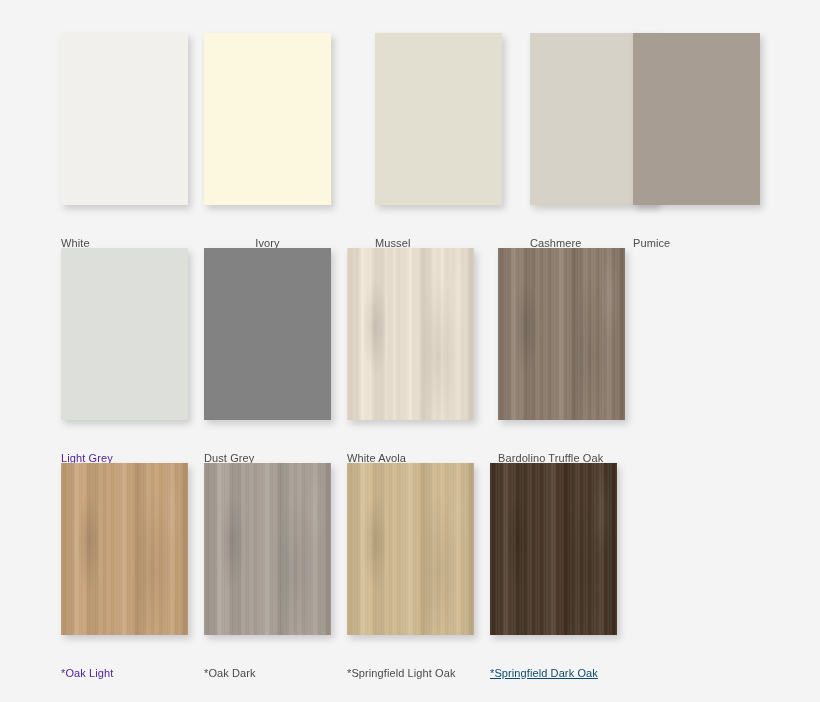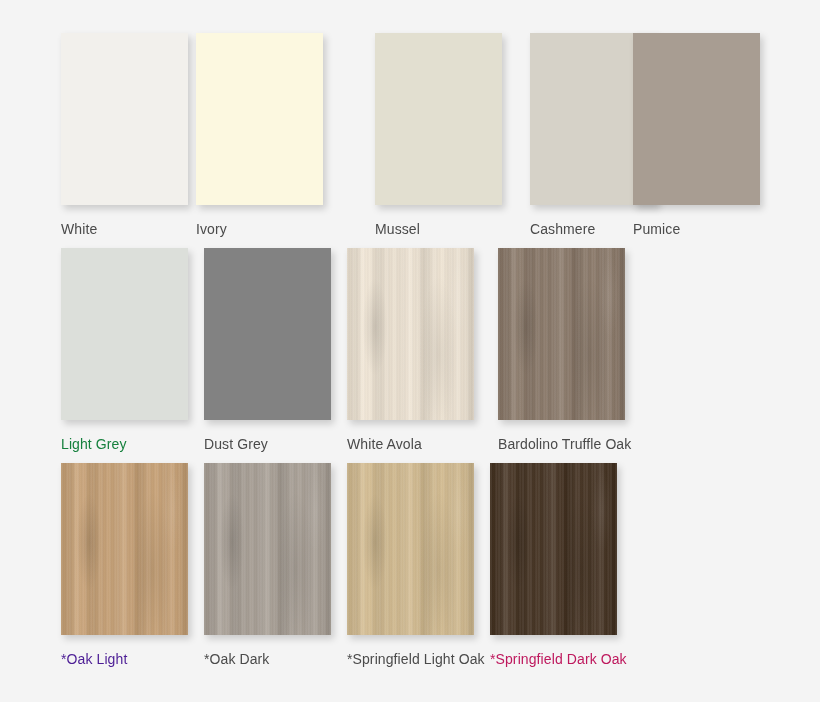--- a/index.html
+++ b/index.html
@@ -34,22 +34,22 @@
     overflow: hidden;
     background-color: #ccc;
   }
 
   .swatch-chip .grain {
     position: absolute;
     inset: 0;
   }
 
   .swatch-label {
-    margin-top: 17px;
-    font-size: 14px;
+    margin-top: 31px;
+    font-size: 11px;
     line-height: 15px;
     color: #4a4a4a;
     white-space: nowrap;
     letter-spacing: 0.1px;
   }
 
   
   .grain.wood {
     background-repeat: repeat;
   }
@@ -102,39 +102,39 @@
   }
 </style>
 </head>
 <body style="background: rgb(244, 244, 244);">
 
 <div id="palette">
     <div class="swatch-cell" style="left: 61px; top: 33px;">
       <div class="swatch-chip" style="background-color: rgb(242, 240, 236);"></div>
       <div class="swatch-label" style="color: rgb(74, 74, 74);">White</div>
     </div>
-    <div class="swatch-cell" style="left: 196px; top: 33px;">
+    <div class="swatch-cell" style="left: 204px; top: 33px; text-align: center;">
       <div class="swatch-chip" style="background-color: rgb(252, 248, 224);"></div>
       <div class="swatch-label" style="color: rgb(74, 74, 74);">Ivory</div>
     </div>
     <div class="swatch-cell" style="left: 347px; top: 33px; padding-left: 28px;">
       <div class="swatch-chip" style="background-color: rgb(226, 223, 208);"></div>
       <div class="swatch-label" style="color: rgb(74, 74, 74);">Mussel</div>
     </div>
     <div class="swatch-cell" style="left: 490px; top: 33px; padding-left: 40px;">
       <div class="swatch-chip" style="background-color: rgb(214, 210, 200);"></div>
       <div class="swatch-label" style="color: rgb(74, 74, 74);">Cashmere</div>
     </div>
     <div class="swatch-cell" style="left: 633px; top: 33px;">
       <div class="swatch-chip" style="background-color: rgb(168, 157, 146);"></div>
       <div class="swatch-label" style="color: rgb(74, 74, 74);">Pumice</div>
     </div>
     <div class="swatch-cell" style="left: 61px; top: 248px;">
       <div class="swatch-chip" style="background-color: rgb(220, 223, 218);"></div>
-      <div class="swatch-label" style="color: #15803d;">Light Grey</div>
+      <div class="swatch-label" style="color: #4c1d95;">Light Grey</div>
     </div>
     <div class="swatch-cell" style="left: 204px; top: 248px;">
       <div class="swatch-chip" style="background-color: rgb(130, 130, 130);"></div>
       <div class="swatch-label" style="color: rgb(74, 74, 74);">Dust Grey</div>
     </div>
     <div class="swatch-cell" style="left: 347px; top: 248px;">
       <div class="swatch-chip" style="background-color: rgb(241, 230, 213);">
         <div class="grain wood">
           <div class="grain-broad"></div>
           <div class="grain-mid"></div>
@@ -190,15 +190,15 @@
     </div>
     <div class="swatch-cell" style="left: 490px; top: 463px;">
       <div class="swatch-chip" style="background-color: rgb(67, 48, 31);">
         <div class="grain wood">
           <div class="grain-broad"></div>
           <div class="grain-mid"></div>
           <div class="grain-fine"></div>
           <div class="grain-knot"></div>
         </div>
       </div>
-      <div class="swatch-label" style="color: #be185d;">*Springfield Dark Oak</div>
+      <div class="swatch-label" style="color: #0c4a6e; text-decoration: underline;">*Springfield Dark Oak</div>
     </div>
   </div>
 
 </body></html>

